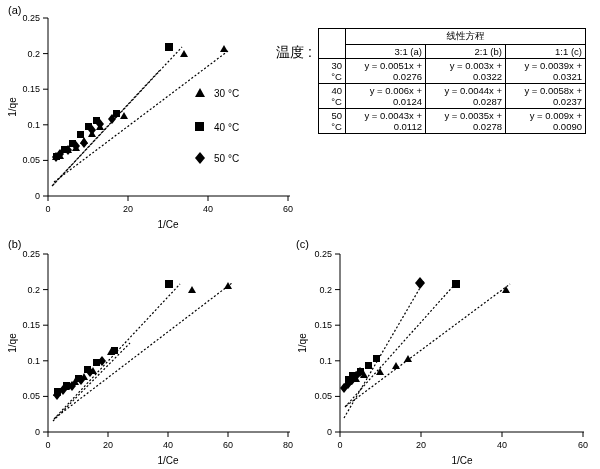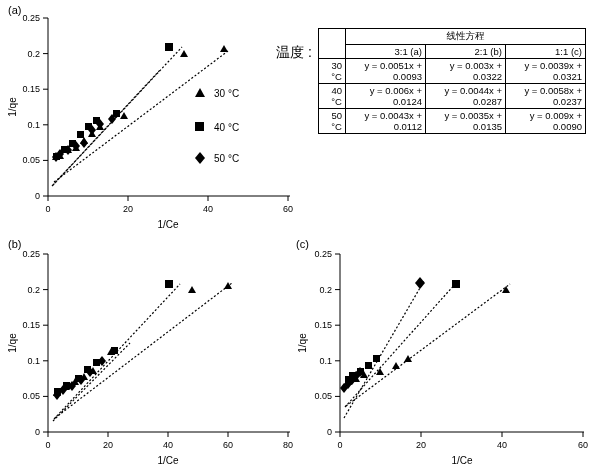--- a/index.html
+++ b/index.html
@@ -115,34 +115,34 @@
     <td rowspan="2" style="border-bottom:1px solid #000;"></td>
     <td colspan="3" class="hdr-center">线性方程</td>
   </tr>
   <tr>
     <td>3:1 (a)</td>
     <td>2:1 (b)</td>
     <td>1:1 (c)</td>
   </tr>
   <tr>
     <td>30 °C</td>
-    <td>y = 0.0051x + 0.0093</td>
+    <td>y = 0.0051x + 0.0276</td>
     <td>y = 0.003x + 0.0322</td>
     <td>y = 0.0039x + 0.0321</td>
   </tr>
   <tr>
     <td>40 °C</td>
     <td>y = 0.006x + 0.0124</td>
     <td>y = 0.0044x + 0.0287</td>
     <td>y = 0.0058x + 0.0237</td>
   </tr>
   <tr>
     <td>50 °C</td>
     <td>y = 0.0043x + 0.0112</td>
-    <td>y = 0.0035x + 0.0135</td>
+    <td>y = 0.0035x + 0.0278</td>
     <td>y = 0.009x + 0.0090</td>
   </tr>
 </tbody>
   </table>
 
 <div class="panel" id="panel-b" style="left:0;top:236px;width:300px;height:232px;">
   <div class="panel-label" style="left:8px;top:2px;">(b)</div>
   <svg width="300" height="232" viewBox="0 0 300 232">
     <line class="axis-line" x1="48" y1="18" x2="48" y2="196"></line>
     <line class="axis-line" x1="48" y1="196" x2="290" y2="196"></line>

